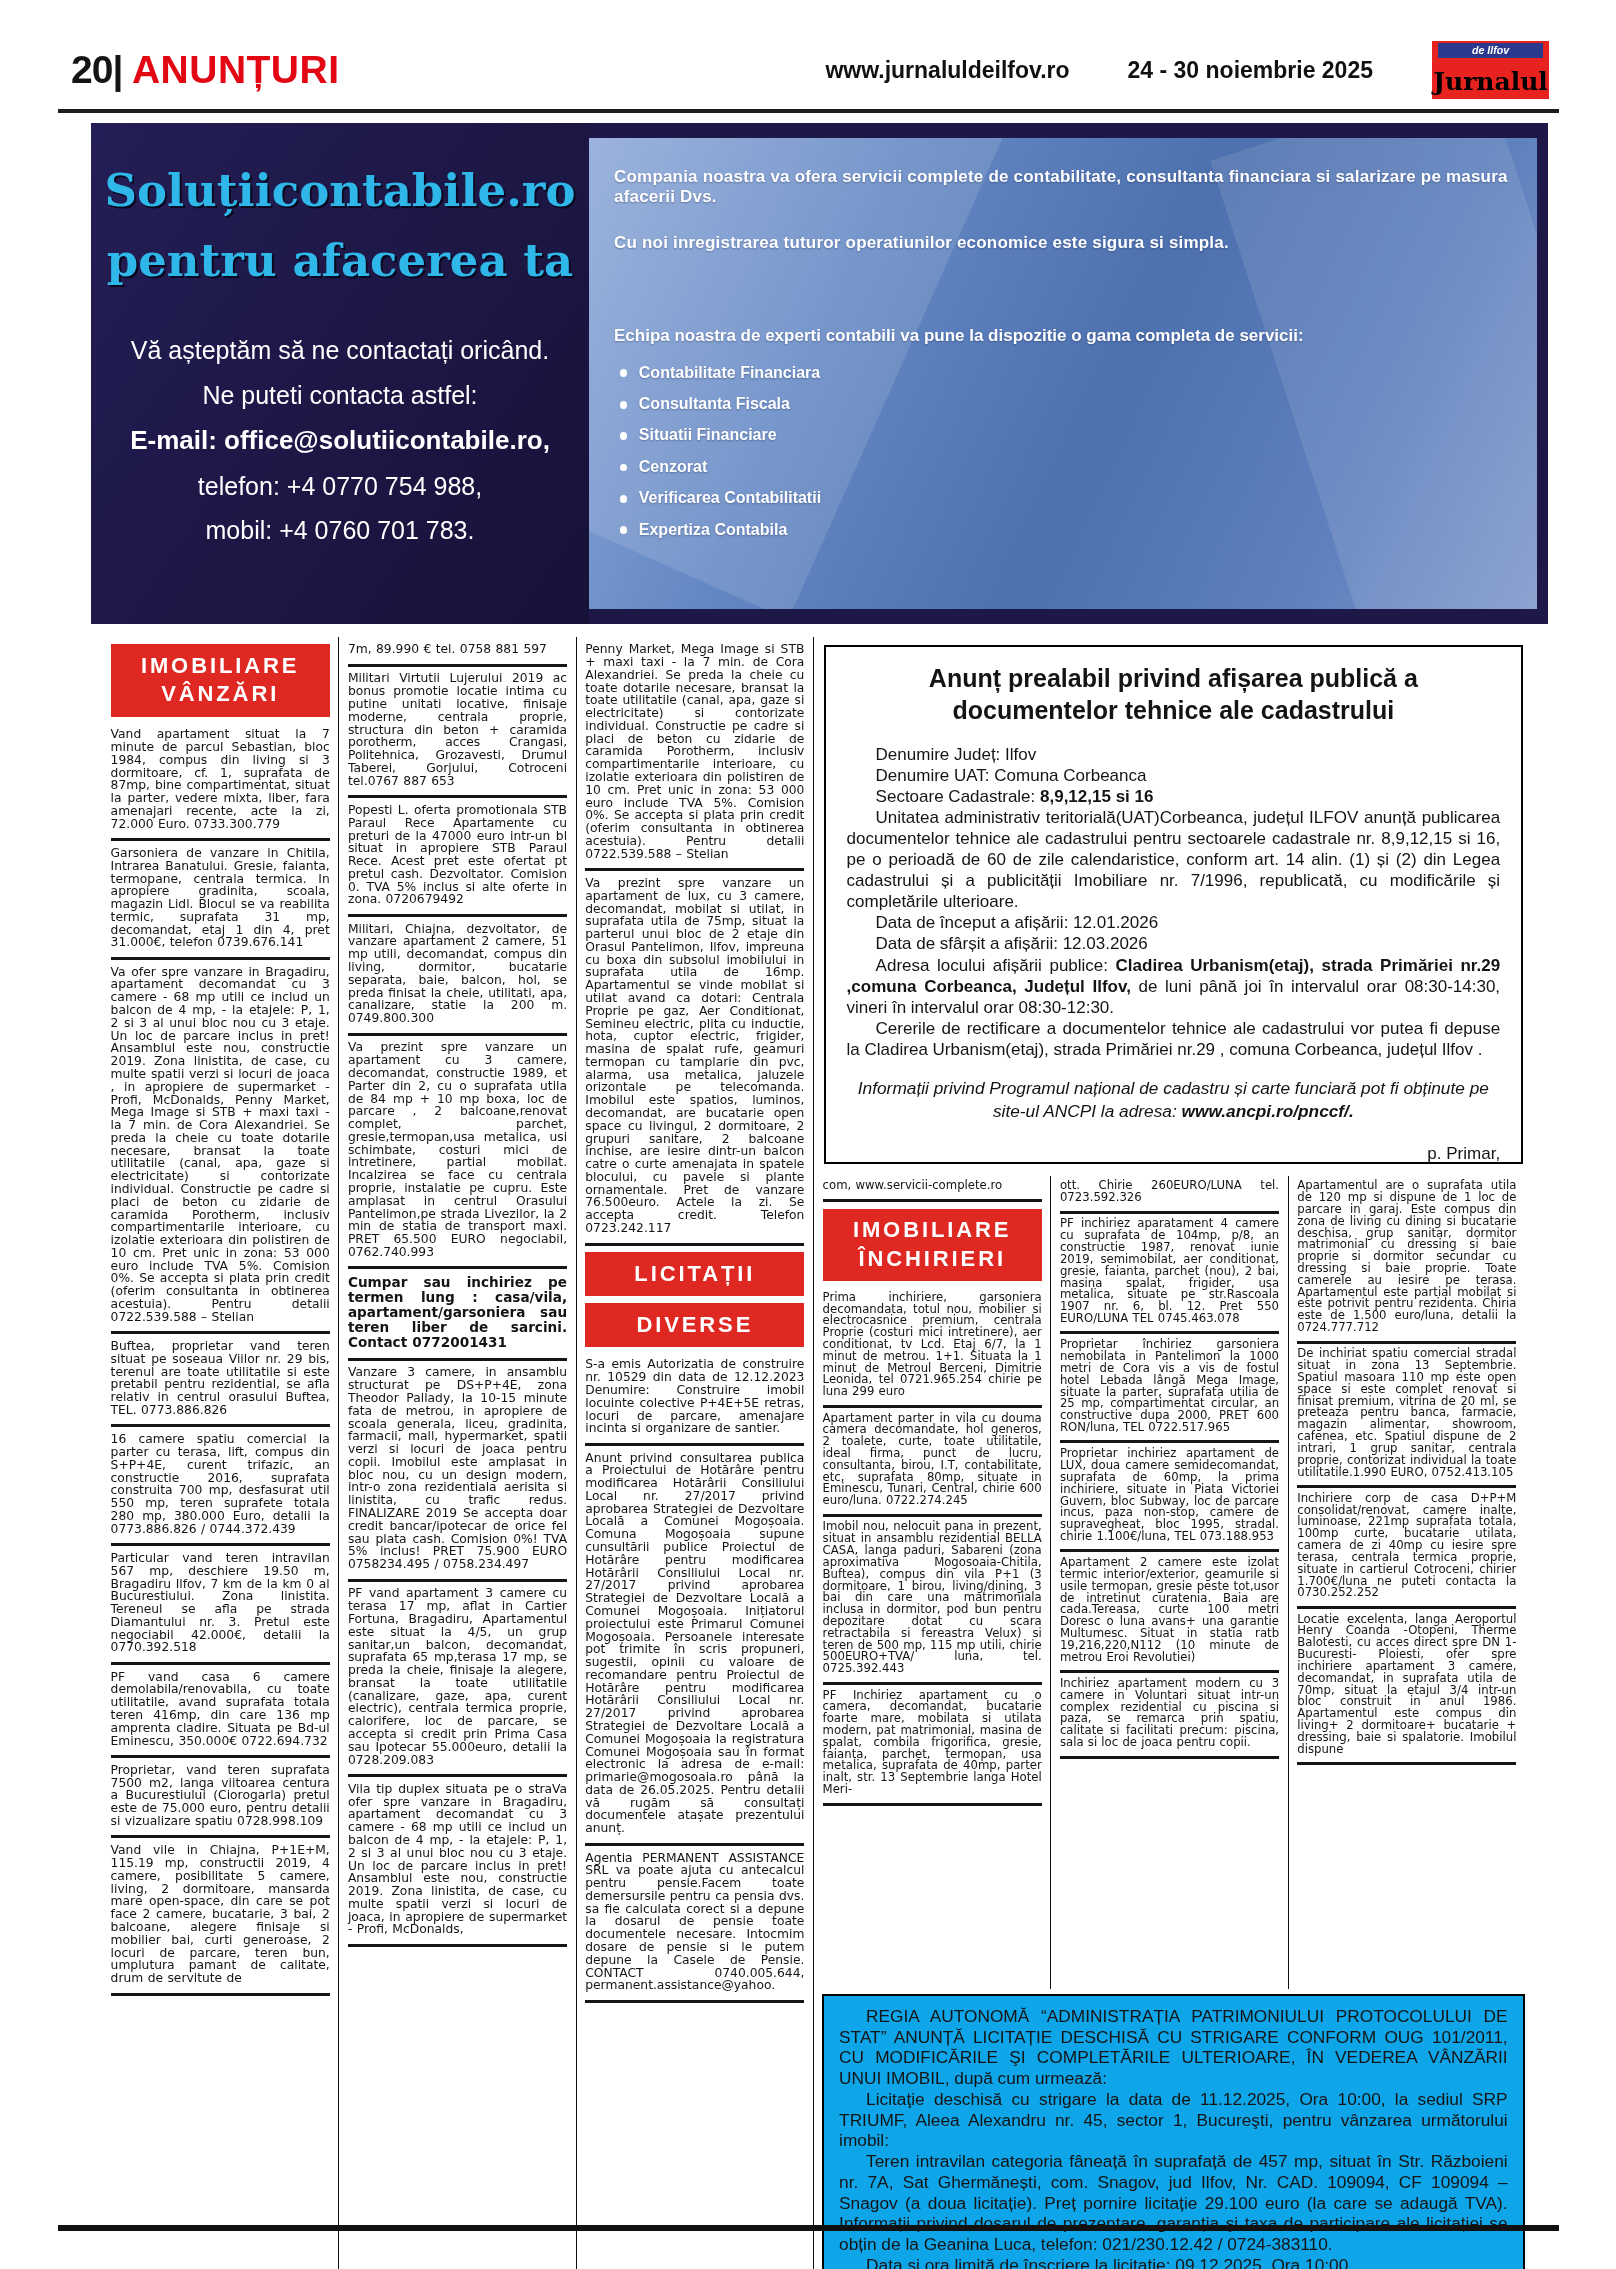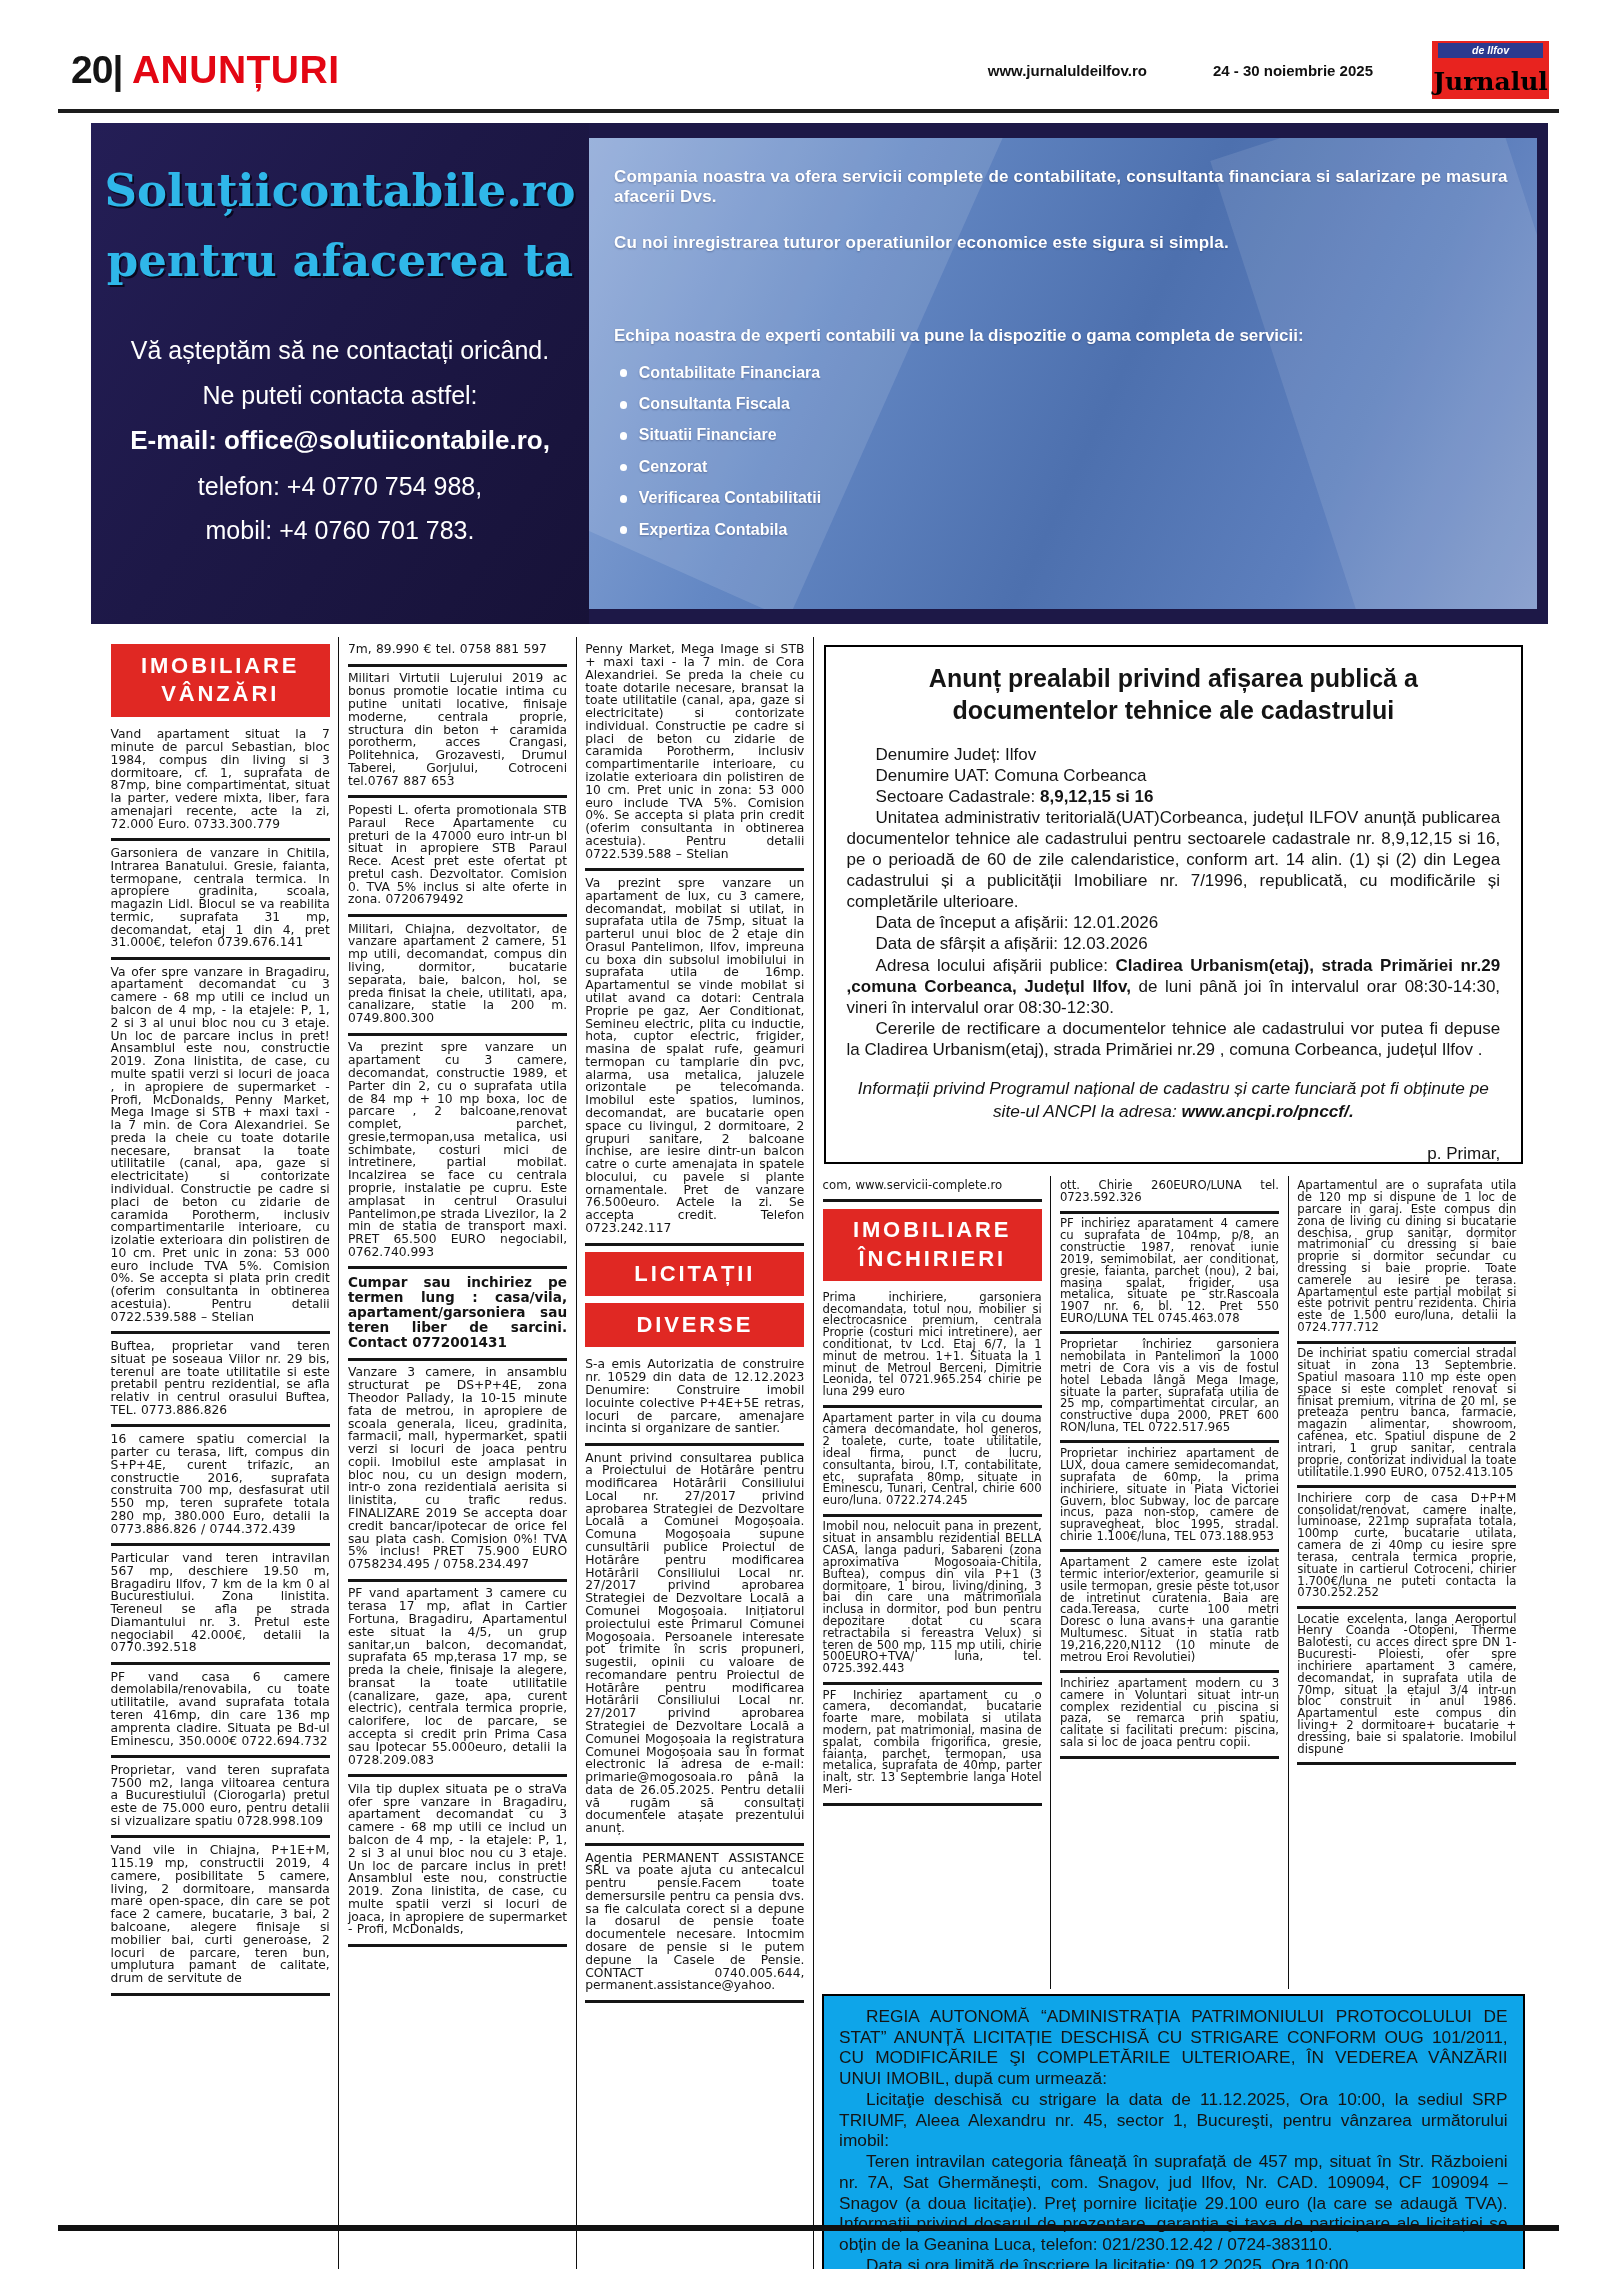--- a/index.html
+++ b/index.html
@@ -8,21 +8,21 @@
   }
   *{margin:0;padding:0;box-sizing:border-box;}
   html,body{background:#ffffff;}
   body{width:1617px;height:2269px;position:relative;overflow:hidden;
        font-family:"Liberation Sans","DejaVu Sans",sans-serif;color:var(--ink);}
   
   .masthead{display:flex;align-items:center;margin:40px 67px 0 71px;}
   .page-num{font-size:39px;font-weight:800;letter-spacing:-1px;}
   .section-word{color:var(--accent-red);font-size:39px;font-weight:800;margin-left:9.6px;letter-spacing:0.5px;}
   .mast-right{margin-left:auto;display:flex;align-items:center;gap:58px;}
-  .mast-site,.mast-date{font-size:15px;font-weight:700;color:#111;margin-left:8px;}
+  .mast-site,.mast-date{font-size:23px;font-weight:700;color:#111;}
   .logo{width:119px;height:60px;background:var(--logo-red);position:relative;display:flex;align-items:flex-end;justify-content:center;box-shadow:0 0 0 1px #fff inset;}
   .logo-top{position:absolute;top:2.9px;left:6.7px;right:6.7px;height:15.4px;background:var(--logo-blue);color:#fff;
             font-size:10.6px;font-weight:700;font-style:italic;text-align:center;line-height:15.4px;}
   .logo-main{color:#000000;font-family:"DejaVu Serif","Liberation Serif",serif;font-weight:bold;font-size:25px;line-height:1;margin-bottom:5.8px;}
   .mast-rule{height:4.8px;background:#1d1d1d;margin:8.6px 58px 0 58px;}
   
   .banner{margin:9.6px 69px 0 91px;height:501px;background:var(--banner-navy);display:flex;overflow:hidden;}
   .banner-left{width:498px;flex:none;text-align:center;padding-top:33px;color:#fff;
                background:linear-gradient(125deg,#241e56 0%,#1d1847 45%,#171238 100%);}
   .b-title{font-family:"DejaVu Serif","Liberation Serif",serif;font-weight:bold;color:var(--banner-cyan);

